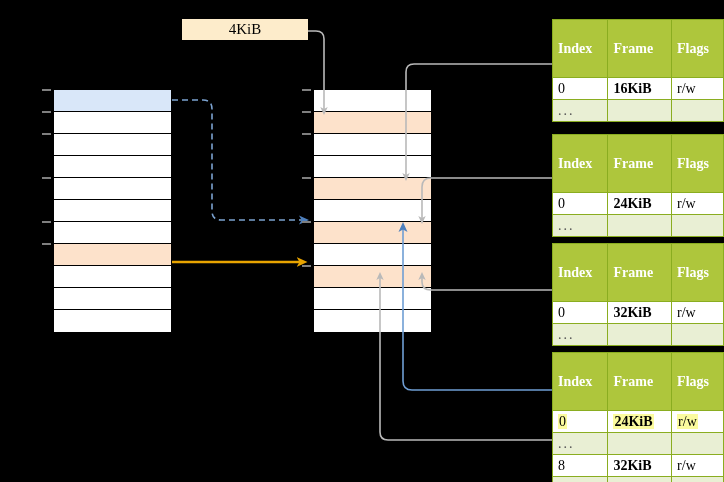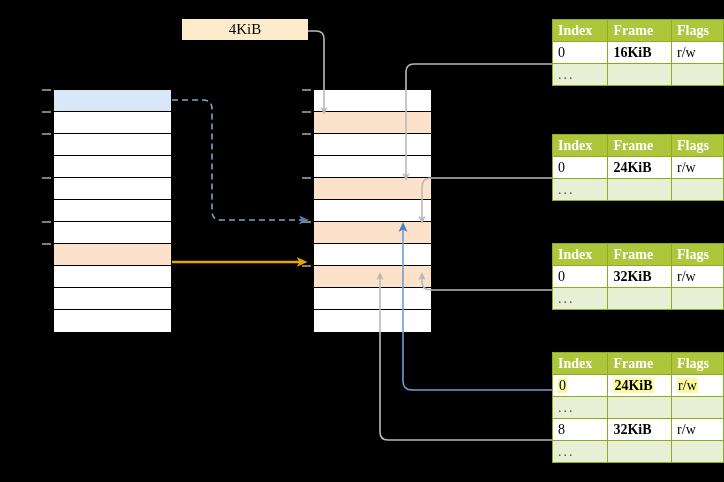--- a/index.html
+++ b/index.html
@@ -18,21 +18,21 @@
   .tick{position:absolute;width:9px;height:0;border-top:2px solid #7f7f7f;}
 
   
   .sizelabel{position:absolute;background:#fdeccb;color:#000;text-align:center;
              font-size:15px;line-height:21px;}
 
   
   .ptable{position:absolute;border-collapse:collapse;border:1px solid #8aad20;
           background:#fff;font-size:14px;}
   .ptable th{background:#aec63c;color:#fff;font-weight:bold;text-align:left;
-             padding:1px 5px;border:1px solid #8aad20;line-height:19px;}
+             padding:19px 5px;border:1px solid #8aad20;line-height:19px;}
   .ptable td{background:#fff;color:#000;text-align:left;padding:1px 5px;
              border:1px solid #8aad20;line-height:19px;height:19px;}
   .ptable tr.dots td{background:#e9efd4;color:#555;letter-spacing:2px;}
   .hl{background:#fbfb9e;padding:0 1px;}
 
   .c-index{width:48px;}
   .c-frame{width:57px;font-weight:bold;}
   .c-flags{width:44px;margin-left:16px;}
 
   

